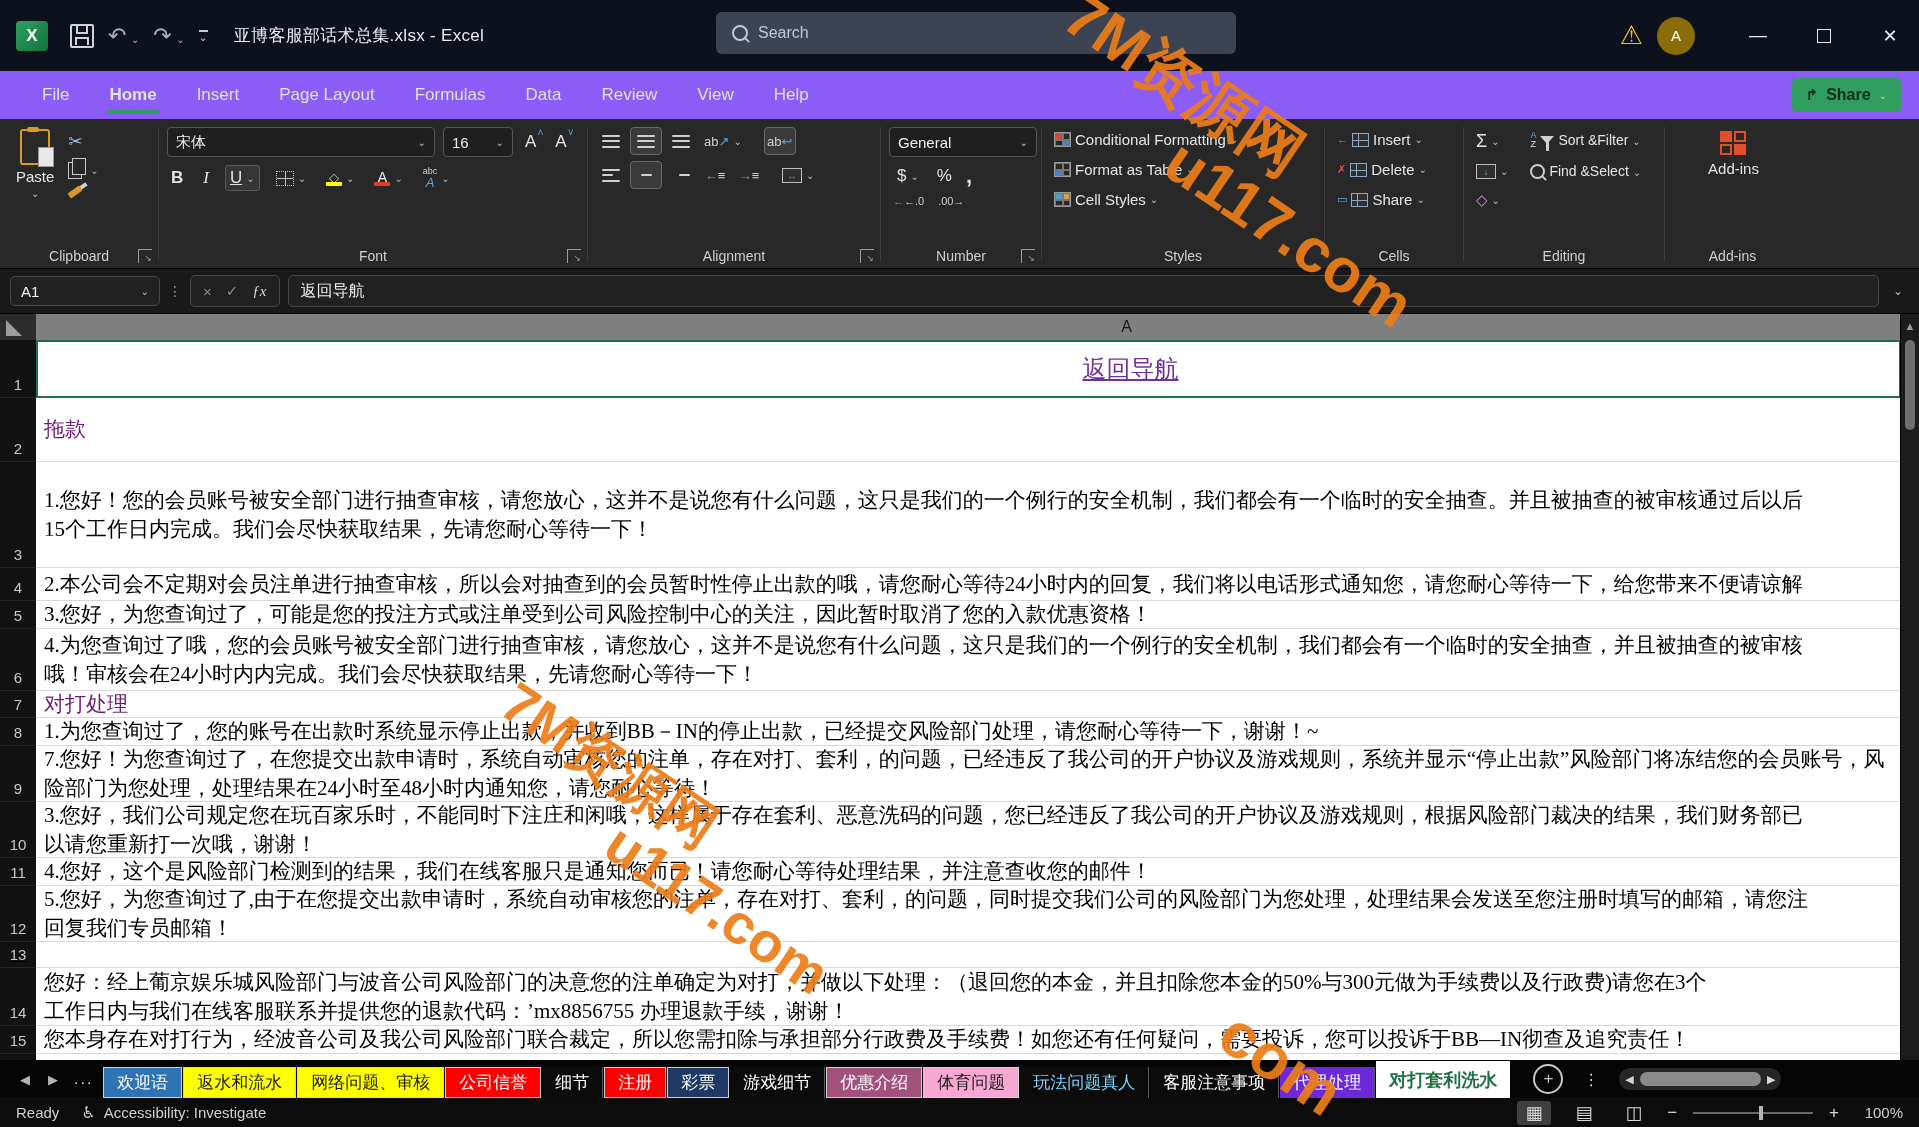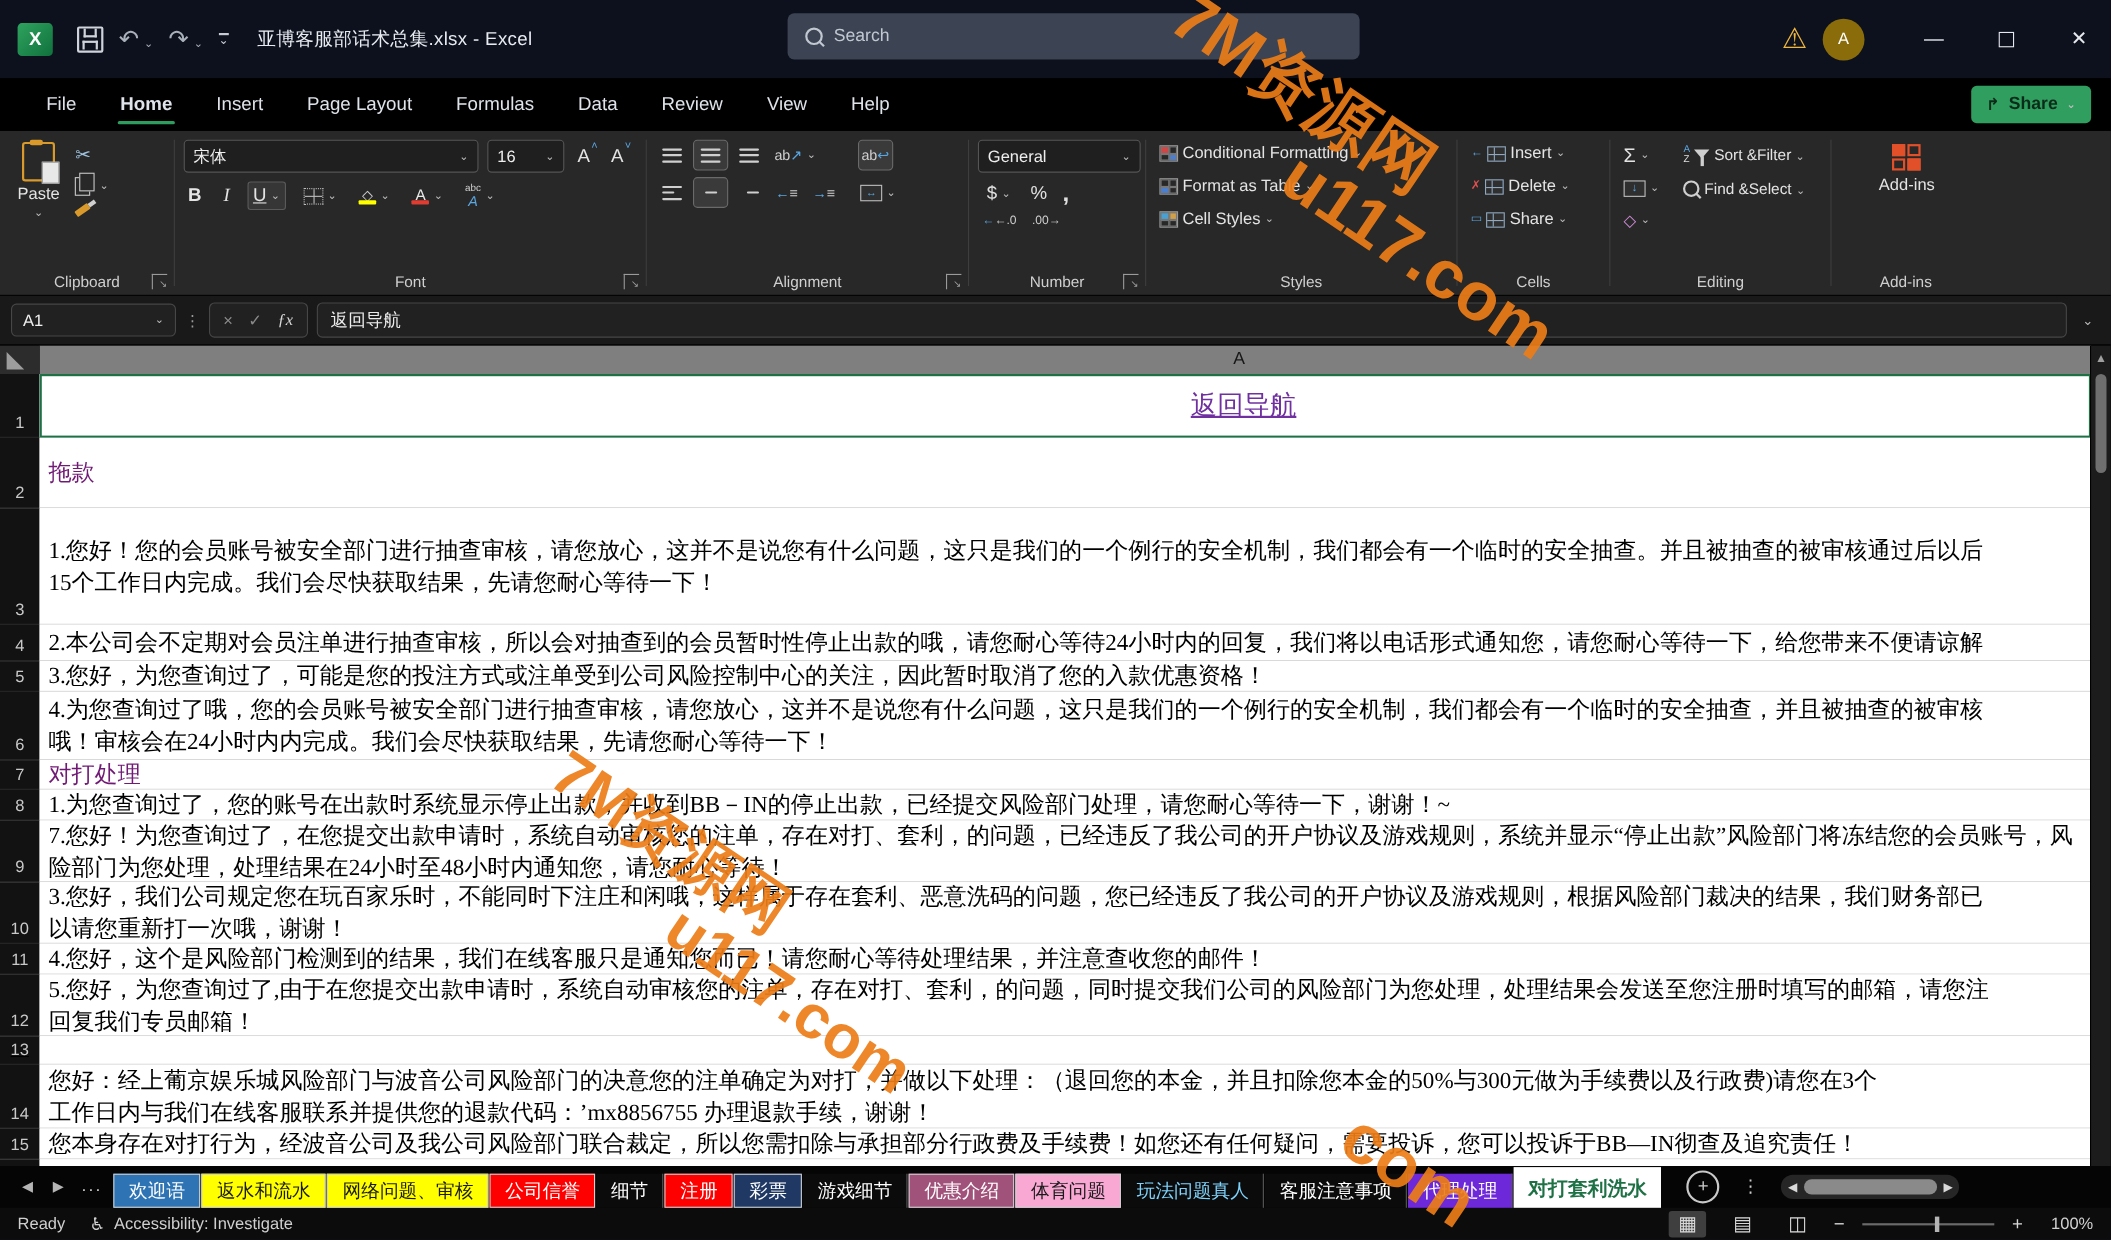--- a/index.html
+++ b/index.html
@@ -23,21 +23,21 @@
   .mag{width:12px;height:12px;border:2px solid #c2c8d2;border-radius:50%;position:relative;flex:none;}
   .mag:after{content:"";position:absolute;width:6px;height:2px;background:#c2c8d2;transform:rotate(45deg);left:10px;top:12px;}
   .tb-right{position:absolute;right:0;top:0;height:71px;display:flex;align-items:center;gap:8px;}
   .warn{color:#f0b73e;font-size:26px;margin-right:6px;}
   .avatar{width:38px;height:38px;border-radius:50%;background:#8a6c0a;color:#fff;display:flex;align-items:center;justify-content:center;font-size:15px;margin-right:26px;}
   .wbtn{width:58px;height:58px;display:flex;align-items:center;justify-content:center;color:#e6e9ee;font-size:18px;}
   .restore-ic{width:12px;height:12px;border:1.5px solid #e6e9ee;position:relative;background:#0c111d;}
   .restore-ic:before{content:"";position:absolute;left:2px;top:-5px;width:12px;height:12px;border:1.5px solid #e6e9ee;z-index:-1;}
 
   
-  .menubar{height:48px;flex:none;display:flex;align-items:center;background:#000000;position:relative;}
+  .menubar{height:48px;flex:none;display:flex;align-items:center;background:#8b5cf6;position:relative;}
   .menu-tabs{display:flex;align-items:center;margin-left:24px;gap:4px;}
   .mtab{padding:10px 18px;font-size:17px;color:#dfe3ea;position:relative;}
   .mtab.active{font-weight:bold;}
   .mtab.active:after{content:"";position:absolute;left:16px;right:16px;bottom:2px;height:3px;background:#2e9e5e;border-radius:2px;}
   .share-btn{position:absolute;right:18px;top:7px;height:34px;background:#2f9e5f;border-radius:5px;display:flex;align-items:center;
     gap:8px;padding:0 14px;color:#0c2b18;font-size:16px;font-weight:bold;}
   .share-arrow{font-size:15px;}
 
   
   .ribbon{height:149px;flex:none;background:#282828;display:flex;border-bottom:1px solid #000;}
@@ -343,21 +343,21 @@
               <span class="bars">
                 <i></i>
                 <i></i>
                 <i></i>
               </span>
             </span>
           <span class="rbtn">
               <span class="ab-diag"><span>ab</span><b>↗</b></span>
               <span class="chev">⌄</span>
             </span>
-          <span class="icbox sel" style="margin-left:30px;text-align:right;">
+          <span class="icbox sel" style="margin-left:14px;text-align:right;">
               <span class="ab-diag"><span>ab</span><b>↩</b></span>
             </span>
         </div>
         <div class="rowline" style="gap:4px;">
           <span class="icbox">
               <span class="bars left">
                 <i></i>
                 <i></i>
                 <i></i>
               </span>

